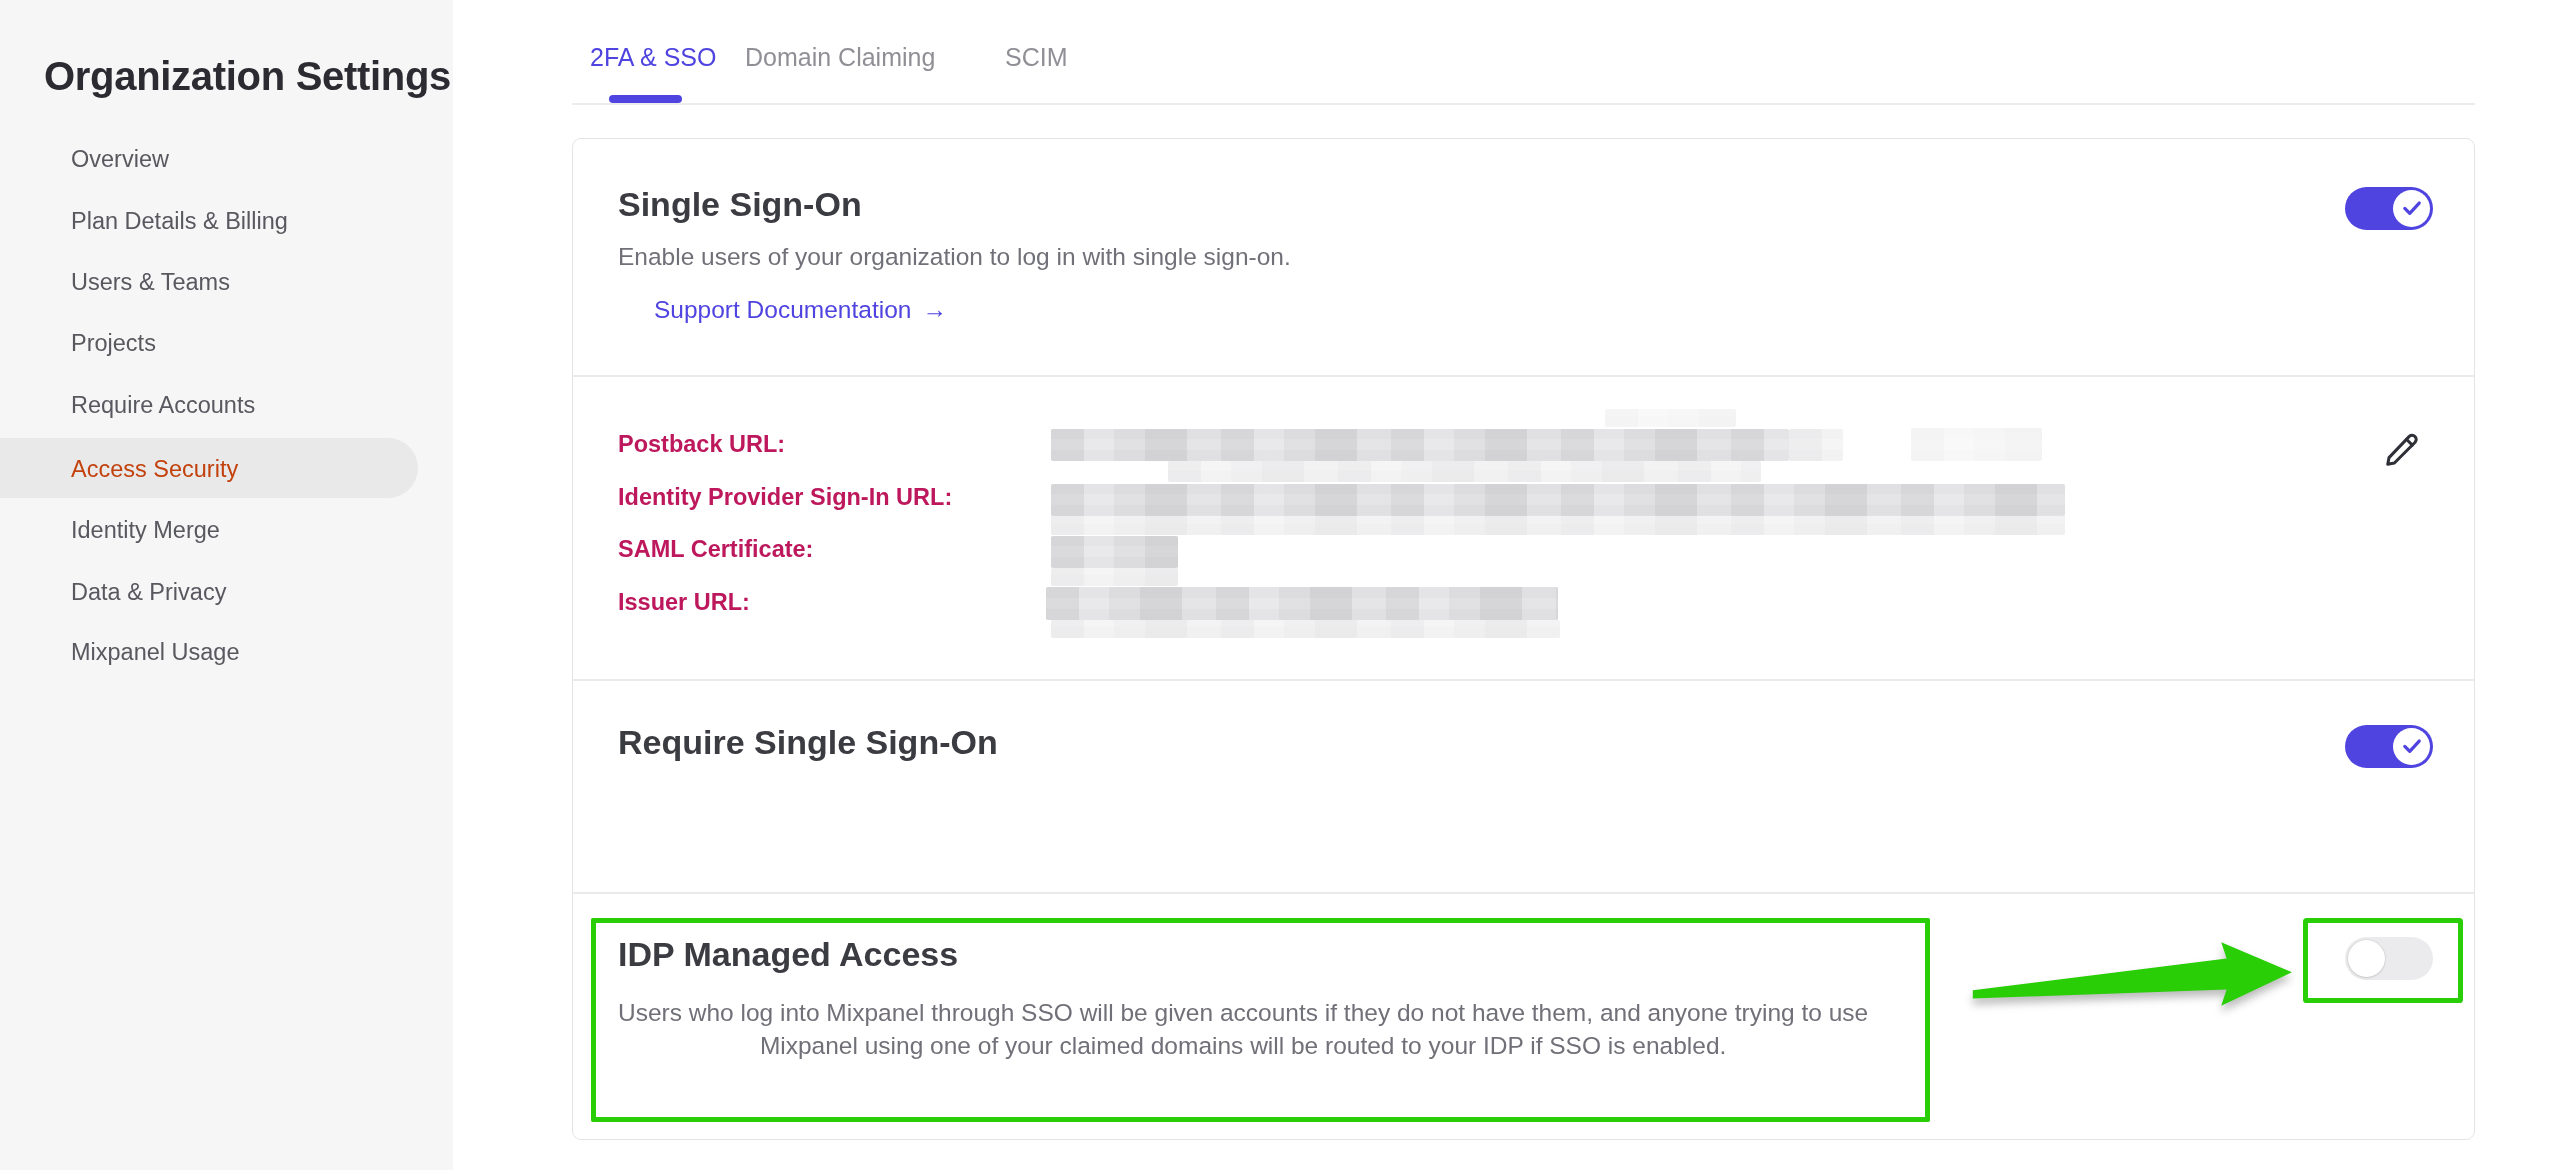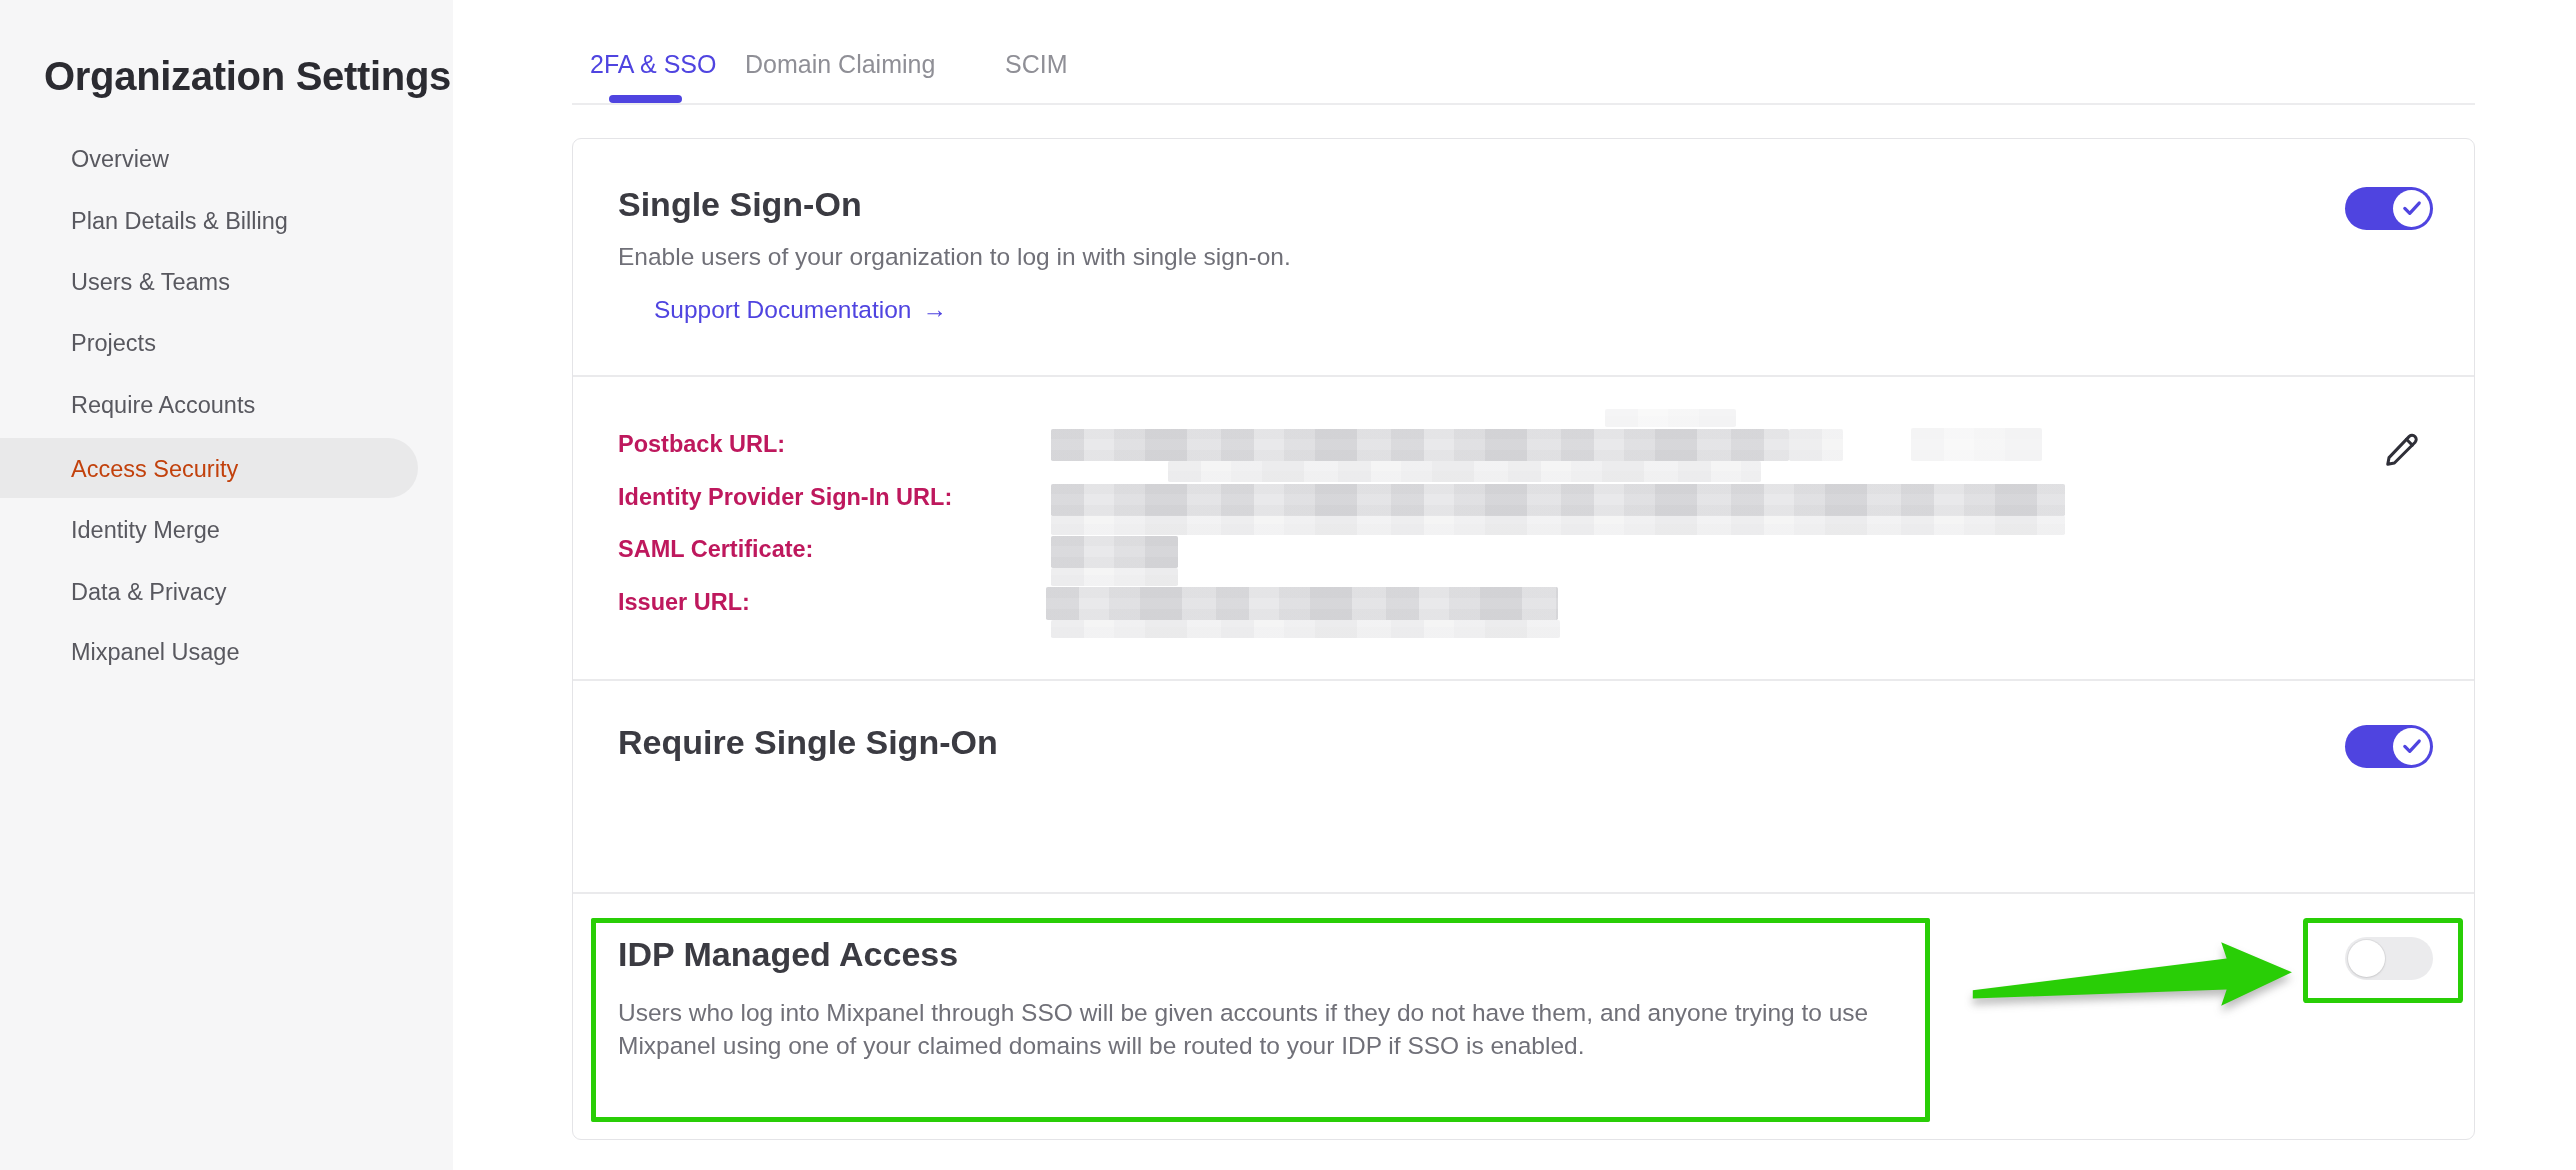--- a/index.html
+++ b/index.html
@@ -8,31 +8,31 @@
   .page { position:relative; width:2576px; height:1170px; background:#ffffff; overflow:hidden; }
 
   
   .sidebar { position:absolute; left:0; top:0; width:453px; height:1170px; background:#f6f6f7; }
   .sidebar-title { position:absolute; left:44px; top:54px; font-size:40px; font-weight:700; color:#2b2b31; letter-spacing:-0.3px; }
   .side-item { position:absolute; left:71px; height:33px; line-height:33px; font-size:23.5px; color:#58585f; cursor:pointer; white-space:nowrap; }
   .side-item.active { color:#c2410c; }
   .active-pill { position:absolute; left:0; top:438px; width:418px; height:60px; background:#e9e9ea; border-radius:0 30px 30px 0; }
 
   
-  .tab { position:absolute; top:48px; height:33px; line-height:33px; font-size:25px; color:#8f8f96; cursor:pointer; white-space:nowrap; }
+  .tab { position:absolute; top:41px; height:33px; line-height:33px; font-size:25px; color:#8f8f96; cursor:pointer; white-space:nowrap; }
   .tab.active { color:#4f44e0; font-weight:500; }
   .tab-underline-track { position:absolute; left:572px; top:103px; width:1903px; height:1.8px; background:#ececee; }
   .tab-indicator { position:absolute; left:609px; top:95px; width:73px; height:8.2px; border-radius:4.5px; background:#4f44e0; }
 
   
   .card { position:absolute; left:572px; top:138px; width:1903px; height:1002px; background:#ffffff; border:1.8px solid #e4e4e7; border-radius:9px; }
   .divider { position:absolute; left:0; width:100%; height:1.8px; background:#eaeaec; }
 
   .sec-title { position:absolute; left:618px; font-size:34px; font-weight:600; color:#3b3b42; white-space:nowrap; }
-  .sec-desc { position:absolute; left:618px; font-size:24.5px; color:#707078; line-height:34px; white-space:nowrap; }
+  .sec-desc { position:absolute; left:618px; font-size:24.5px; color:#707078; line-height:34px; white-space:nowrap;text-align:center; }
   .link { position:absolute; left:618px; font-size:24.5px; color:#4f44e0; cursor:pointer; white-space:nowrap;margin-left:36px; }
   .link .arrow { display:inline-block; margin-left:11px; font-size:24.5px; }
 
   
   .toggle { position:absolute; width:88px; height:43px; border-radius:22px; background:#4f44e0; cursor:pointer; }
   .toggle .knob { position:absolute; top:2.7px; width:37px; height:37px; border-radius:50%; background:#ffffff; display:flex; align-items:center; justify-content:center; }
   .toggle.on .knob { right:2.7px; }
   .toggle.off { background:#ebebed; }
   .toggle.off .knob { left:2.7px; box-shadow:0 0 0 0.9px rgba(0,0,0,0.05), 0 0.9px 2.7px rgba(0,0,0,0.10); }
 

